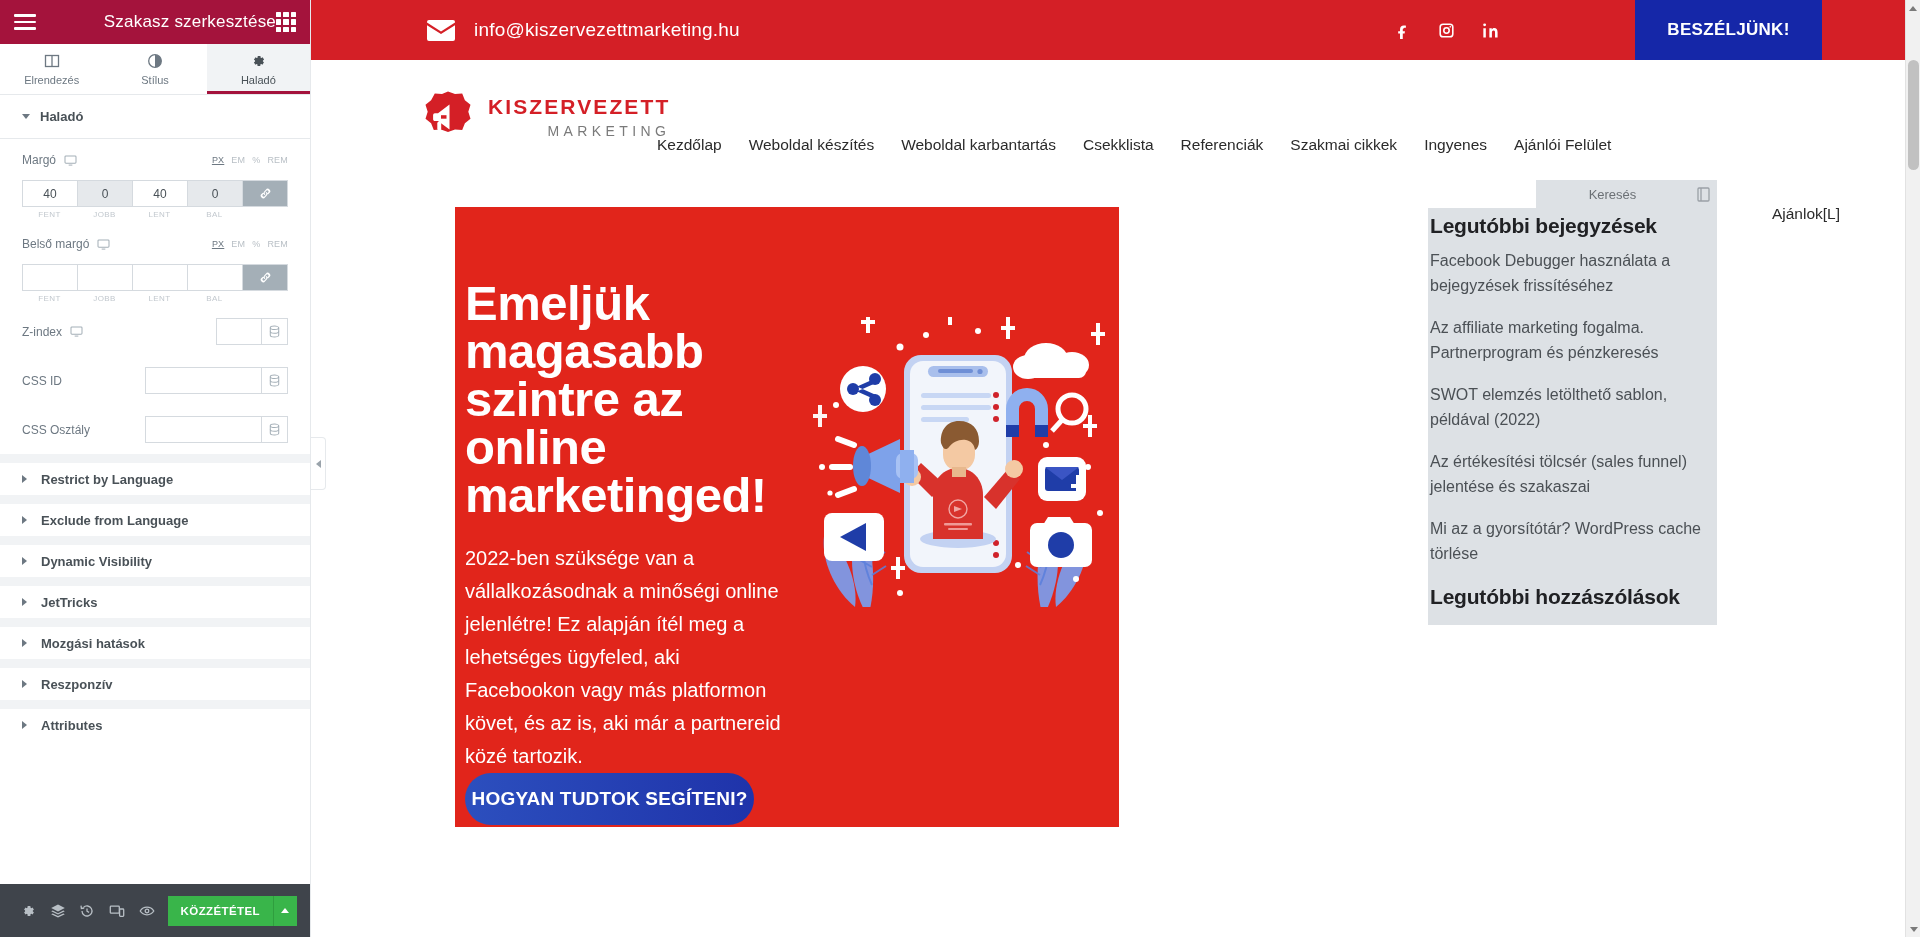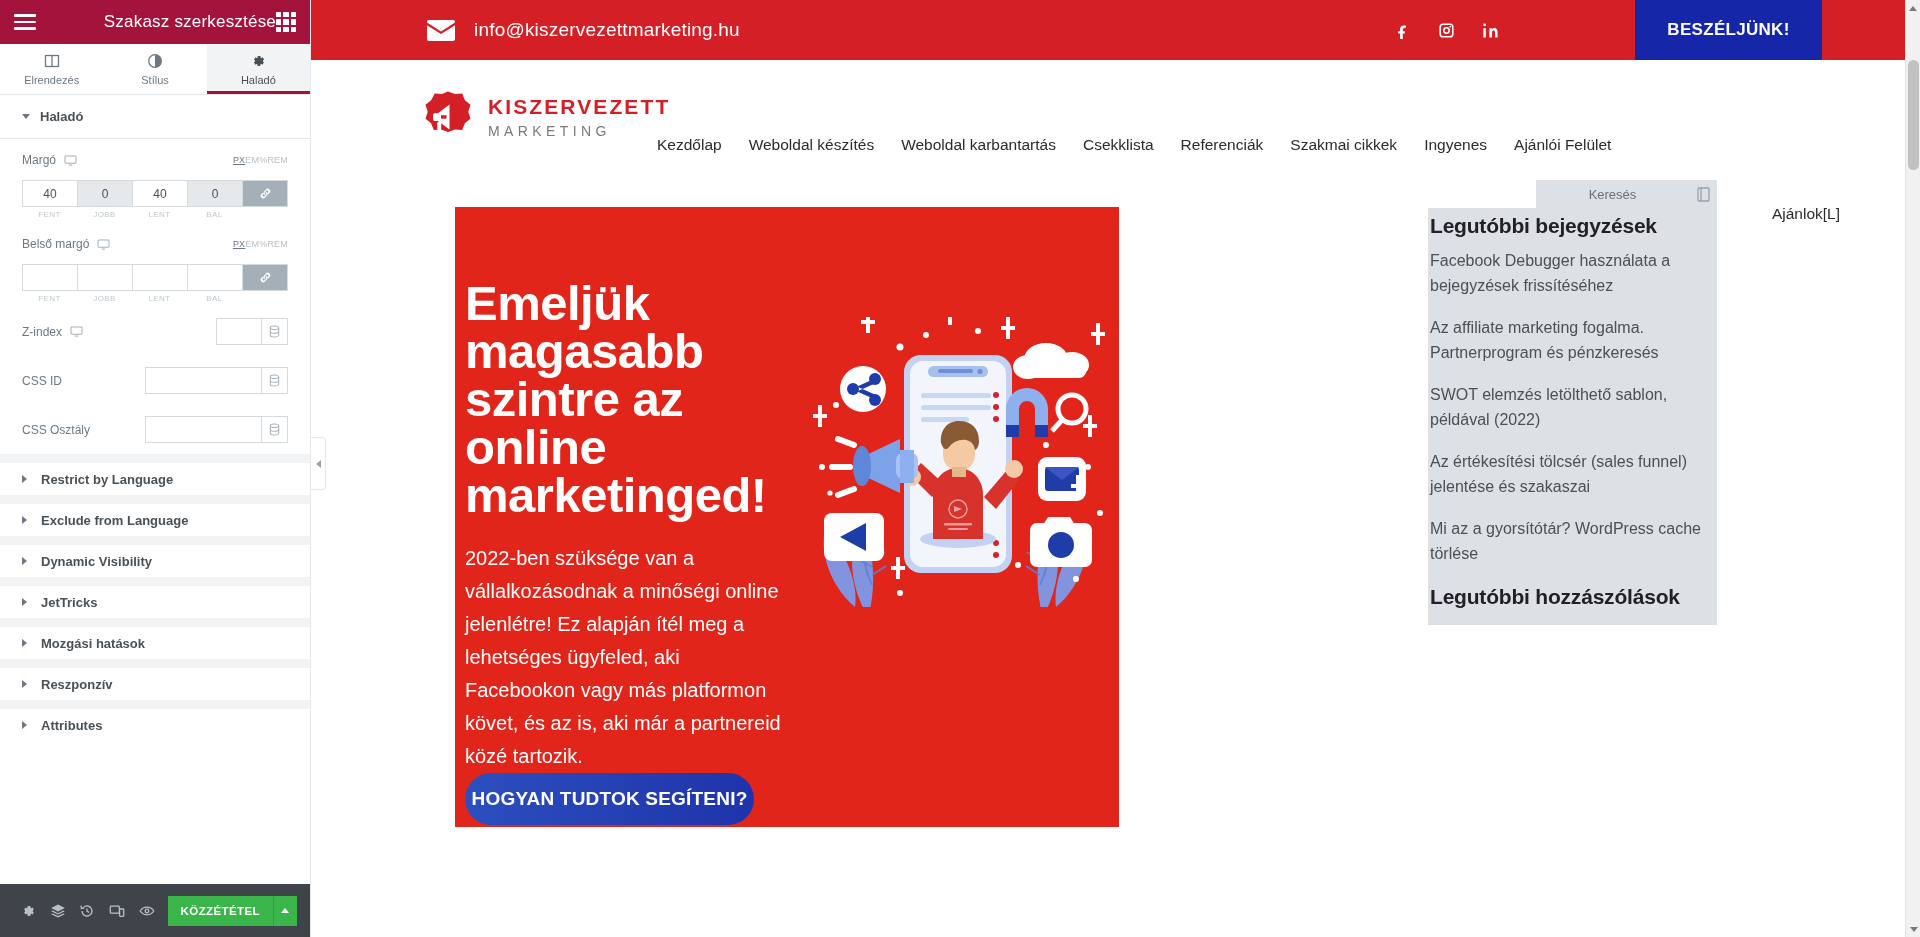--- a/index.html
+++ b/index.html
@@ -96,21 +96,21 @@
     cursor: pointer;
     background: #fff;
   }
   .caret-d { width: 0; height: 0; border-left: 4px solid transparent; border-right: 4px solid transparent; border-top: 5px solid #6d7882; }
   .caret-r { width: 0; height: 0; border-top: 4px solid transparent; border-bottom: 4px solid transparent; border-left: 5px solid #6d7882; }
 
   .ctrl { padding: 9px 22px 4px 22px; }
   .ctrl-row { display: flex; align-items: center; justify-content: space-between; min-height: 24px; }
   .ctrl-label { font-size: 12px; color: #6d7882; display: flex; align-items: center; gap: 8px; }
   .mon-ico { width: 13px; height: 11px; display:block; }
-  .units { display: flex; font-size: 9px; color: #b8bfc5; letter-spacing: .2px; }
+  .units { display: flex; gap: 7px; font-size: 9px; color: #b8bfc5; letter-spacing: .2px; }
   .units span { cursor: pointer; }
   .units span.on { color: #6d7882; text-decoration: underline; }
 
   .dim-row { display: flex; margin-top: 8px; }
   .dim-cell { flex: 1; display: flex; flex-direction: column; }
   .dim-cell input {
     height: 27px;
     border: 1px solid #d5dadf;
     border-right: none;
     font-size: 12px;
@@ -310,20 +310,21 @@
   .logo-t1 {
     font-size: 21px;
     font-weight: bold;
     color: #d41f26;
     letter-spacing: 2.1px;
   }
   .logo-t2 {
     font-size: 14px;
     color: #7a7a7a;
     letter-spacing: 4.4px;
+    text-align: right;
   }
   .nav {
     position: absolute;
     left: 346px;
     top: 76px;
     display: flex;
     gap: 27px;
     align-items: center;
   }
   .nav a {

